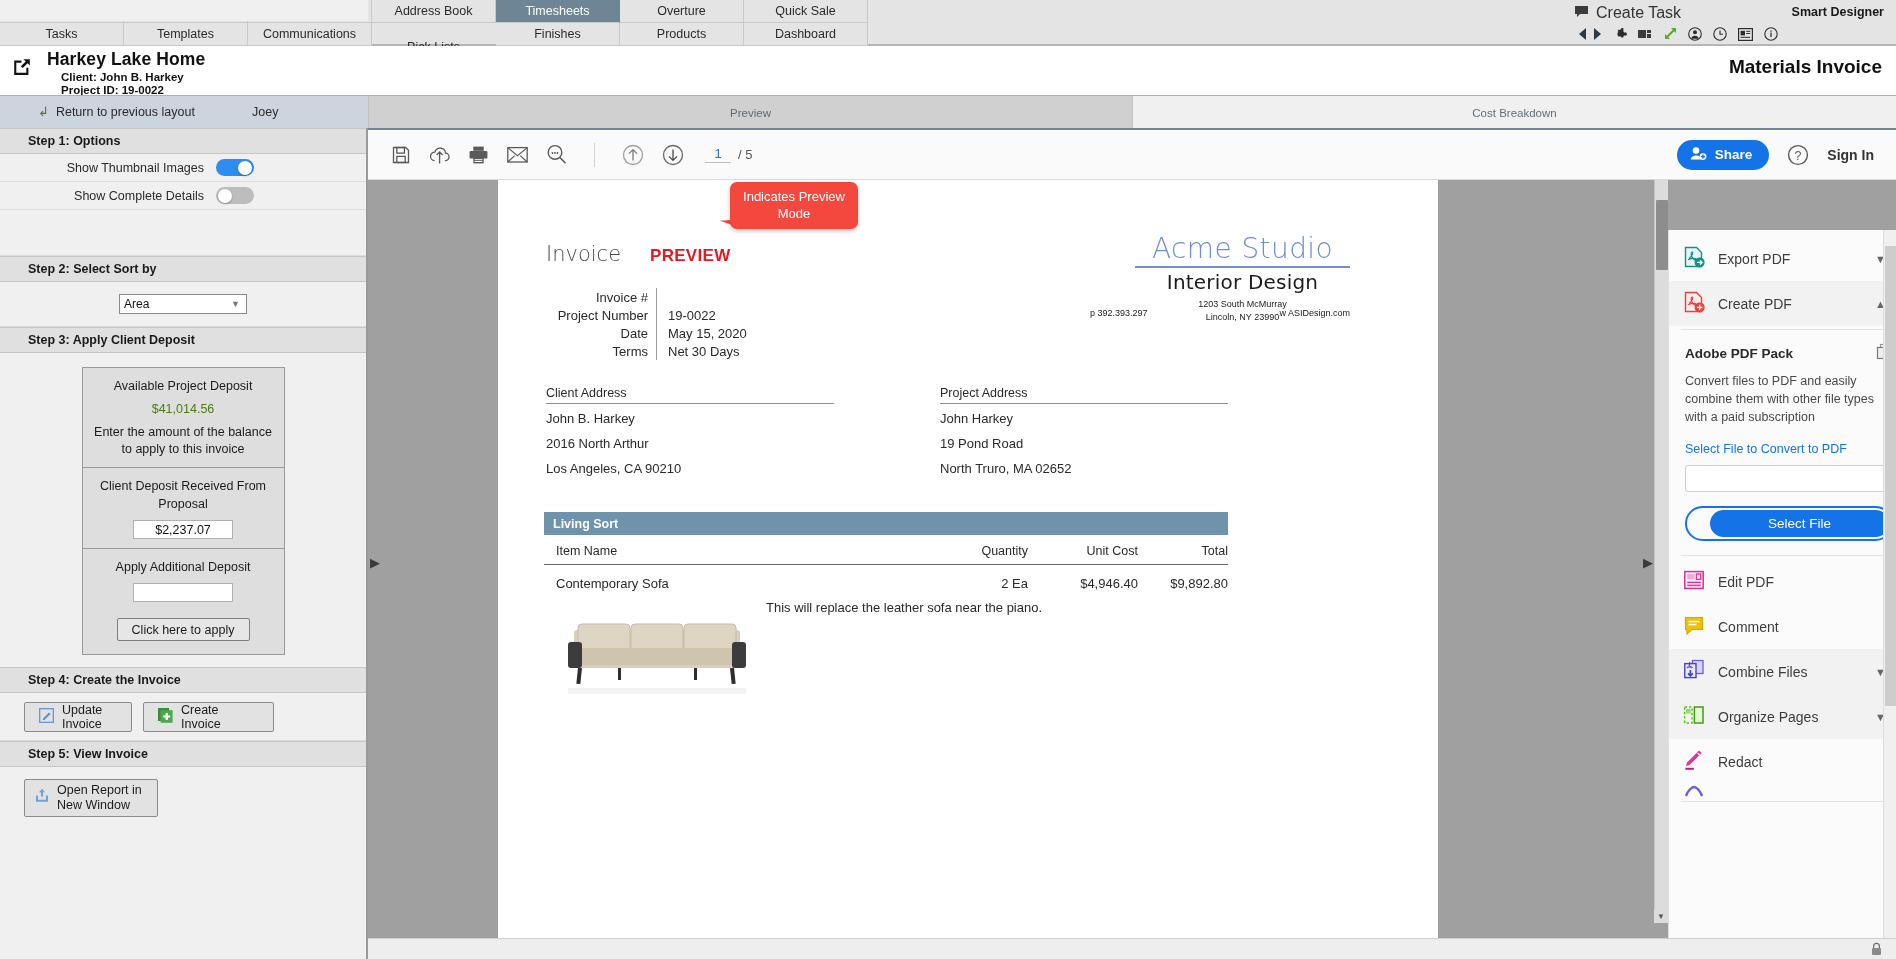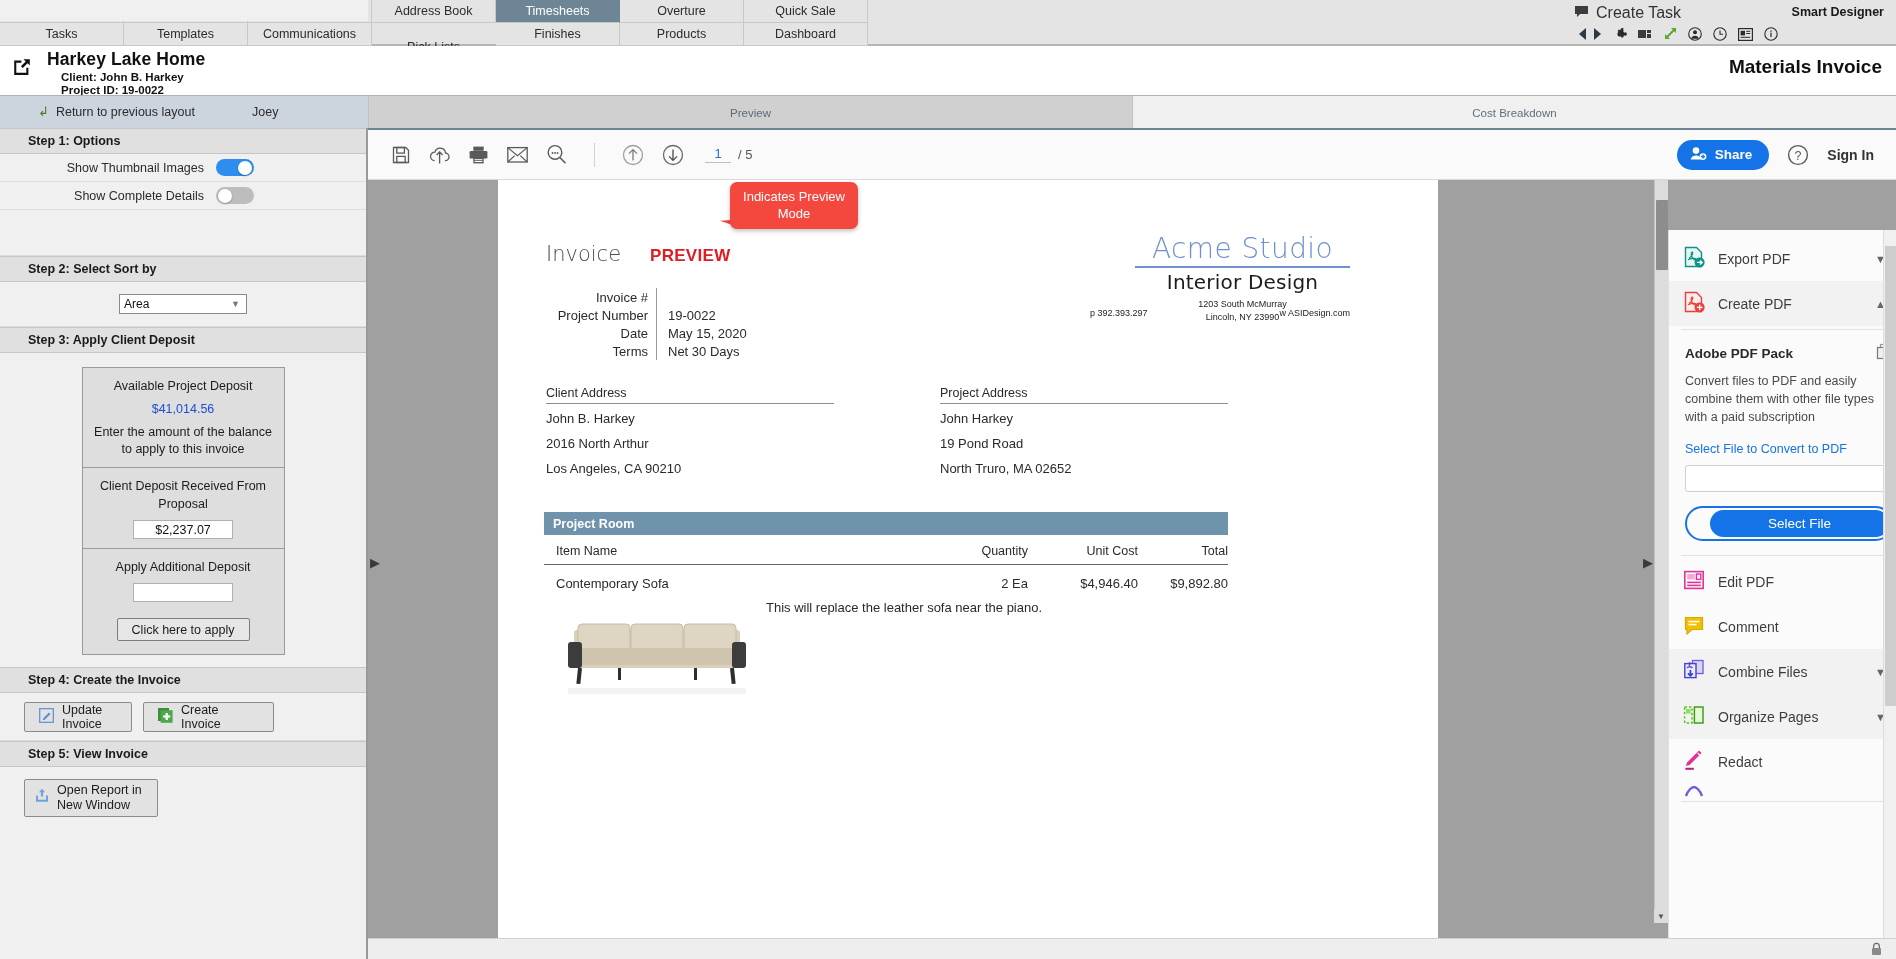--- a/index.html
+++ b/index.html
@@ -141,21 +141,21 @@
   .sort-chev {
     position: absolute; right: 7px; top: 5px; pointer-events: none;
     color: #777; font-size: 9px;
   }
 
   .deposit-outer { padding: 14px 0 0 0; display: flex; justify-content: center; }
   .deposit-box { width: 203px; border: 1px solid #9a9a9a; background: #dedede; }
   .dep-sec { padding: 9px 6px 9px 6px; text-align: center; }
   .dep-sec + .dep-sec { border-top: 1px solid #9a9a9a; }
   .dep-t { font-size: 12.5px; color: #1c1c1c; line-height: 1.45; }
-  .dep-amount { font-size: 12.5px; color: #1d4ed8; margin-top: 7px; }
+  .dep-amount { font-size: 12.5px; color: #4d7c0f; margin-top: 7px; }
   .dep-hint { font-size: 12.5px; color:#1c1c1c; line-height: 1.35; margin-top: 8px;}
   .dep-input {
     width: 100px; height: 19px; background: #ffffff; border: 1px solid #b0b0b0;
     margin: 7px auto 0 auto; font-size: 12.5px; color: #111;
     display: flex; align-items: center; justify-content: center;
   }
   .dep-input.empty { width: 100px; }
   .dep-btn {
     width: 133px; height: 23px; margin: 16px auto 4px auto;
     background: #e6e6e6; border: 1px solid #7d7d7d; border-radius: 2px;
@@ -722,21 +722,21 @@
             <div class="addr-line">Los Angeles, CA 90210</div>
           </div>
 
           <div class="addr-block project">
             <div class="addr-title">Project Address</div>
             <div class="addr-line">John Harkey</div>
             <div class="addr-line">19 Pond Road</div>
             <div class="addr-line">North Truro, MA 02652</div>
           </div>
 
-          <div class="area-bar">Project Room</div>
+          <div class="area-bar">Living Sort</div>
 
           <div class="tbl-head">
             <div class="th-item">Item Name</div>
             <div class="th-qty">Quantity</div>
             <div class="th-unit">Unit Cost</div>
             <div class="th-total">Total</div>
           </div>
 
           <div class="tbl-row">
             <div class="td-item">Contemporary Sofa</div>

